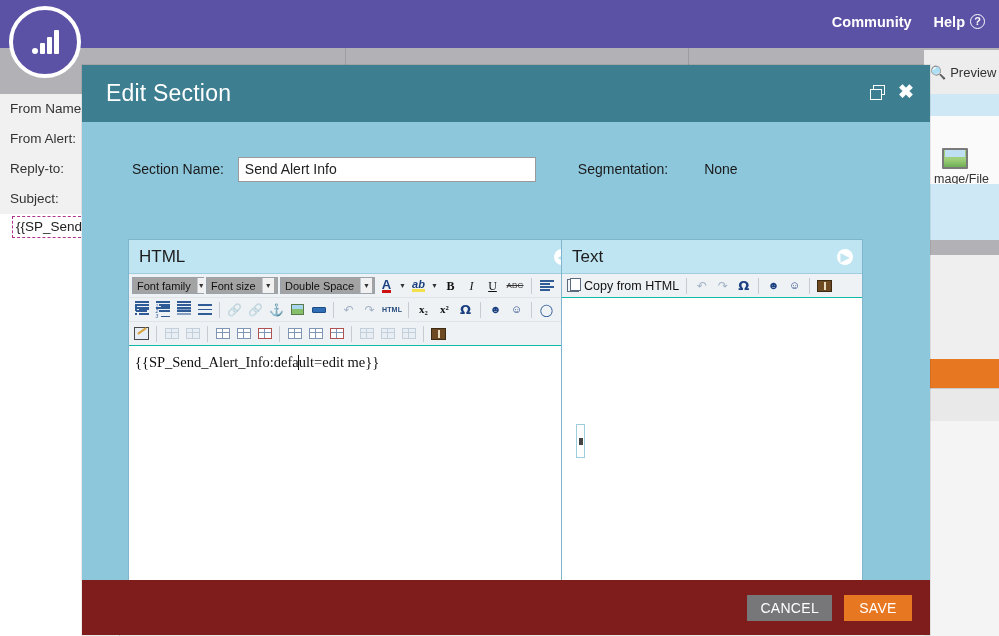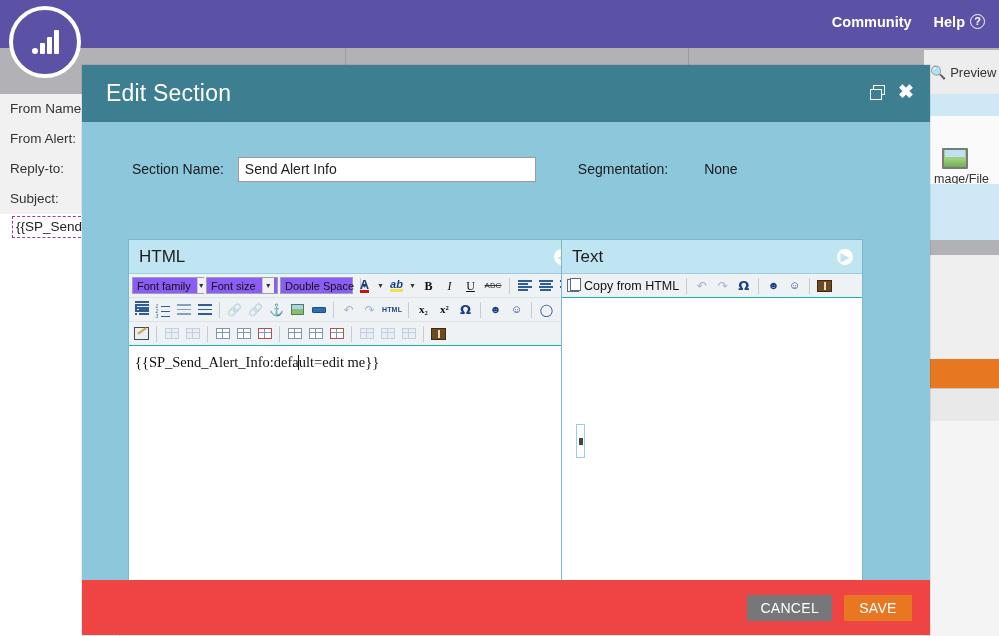--- a/index.html
+++ b/index.html
@@ -171,21 +171,21 @@
     color: #bfe4f2; font-size: 12px; line-height: 1; cursor: pointer;
   }
 
   .toolbar {
     background: #eff2f5; border-bottom: 1px solid #dfe4e9;
     display: flex; align-items: center; flex-wrap: wrap;
     padding: 2px 3px; gap: 2px; height: 24px;
   }
   .toolbar.last { border-bottom: 1px solid #14b8a6; }
   .tb-sel {
-    height: 17px; border: 1px solid #9aa3ac; background: #8b5cf6;
+    height: 17px; border: 1px solid #9aa3ac; background: #a3a3a3;
     font-size: 11px; color: #111; display: flex; align-items: center;
     padding: 0 2px 0 4px; gap: 6px; cursor: pointer;
     font-family: "Liberation Sans", sans-serif;
   }
   .tb-sel .cap { white-space: nowrap; }
   .tb-sel .arw {
     border-left: 1px solid #c3c9cf; height: 15px; width: 12px;
     display: flex; align-items: center; justify-content: center;
     font-size: 7px; color: #333; background: #f1f1f1;
   }
@@ -255,21 +255,21 @@
 
   .splitter {
     position:absolute; left:448px; top:185px; width:9px; height:34px;
     background:#ffffff; border:1px solid #9fcde0;
     display:flex; align-items:center; justify-content:center; cursor:col-resize;
     z-index: 3;
   }
   .splitter .grip { width:4px; height:7px; background:#444; }
 
   .modal-footer {
-    position: relative; height: 55px; background: #ef4444;
+    position: relative; height: 55px; background: #7f1d1d;
     display: flex; align-items: center; justify-content: flex-end;
     padding-right: 18px; gap: 12px;
   }
   .btn {
     height: 26px; min-width: 68px; padding: 0 13px;
     display: flex; align-items: center; justify-content: center;
     color: #ffffff; font-size: 14px; letter-spacing: .3px; cursor: pointer;
     border: none;
     font-family: "Liberation Sans", sans-serif;
   }
@@ -365,21 +365,21 @@
 
           <div class="toolbar">
             <div class="tb-sel" style="width:72px">
               <span class="cap">Font family</span>
               <span class="arw">▼</span>
             </div>
             <div class="tb-sel" style="width:72px">
               <span class="cap">Font size</span>
               <span class="arw">▼</span>
             </div>
-            <div class="tb-sel" style="width:73px">
+            <div class="tb-sel" style="width:95px">
               <span class="cap">Double Space</span>
               <span class="arw">▼</span>
             </div>
             <div class="tb-btn">
                 <span class="tb-A">A</span>
               </div>
             <div class="tb-caret">▼</div>
             <div class="tb-btn">
                 <span class="tb-hl">ab</span>
               </div>

